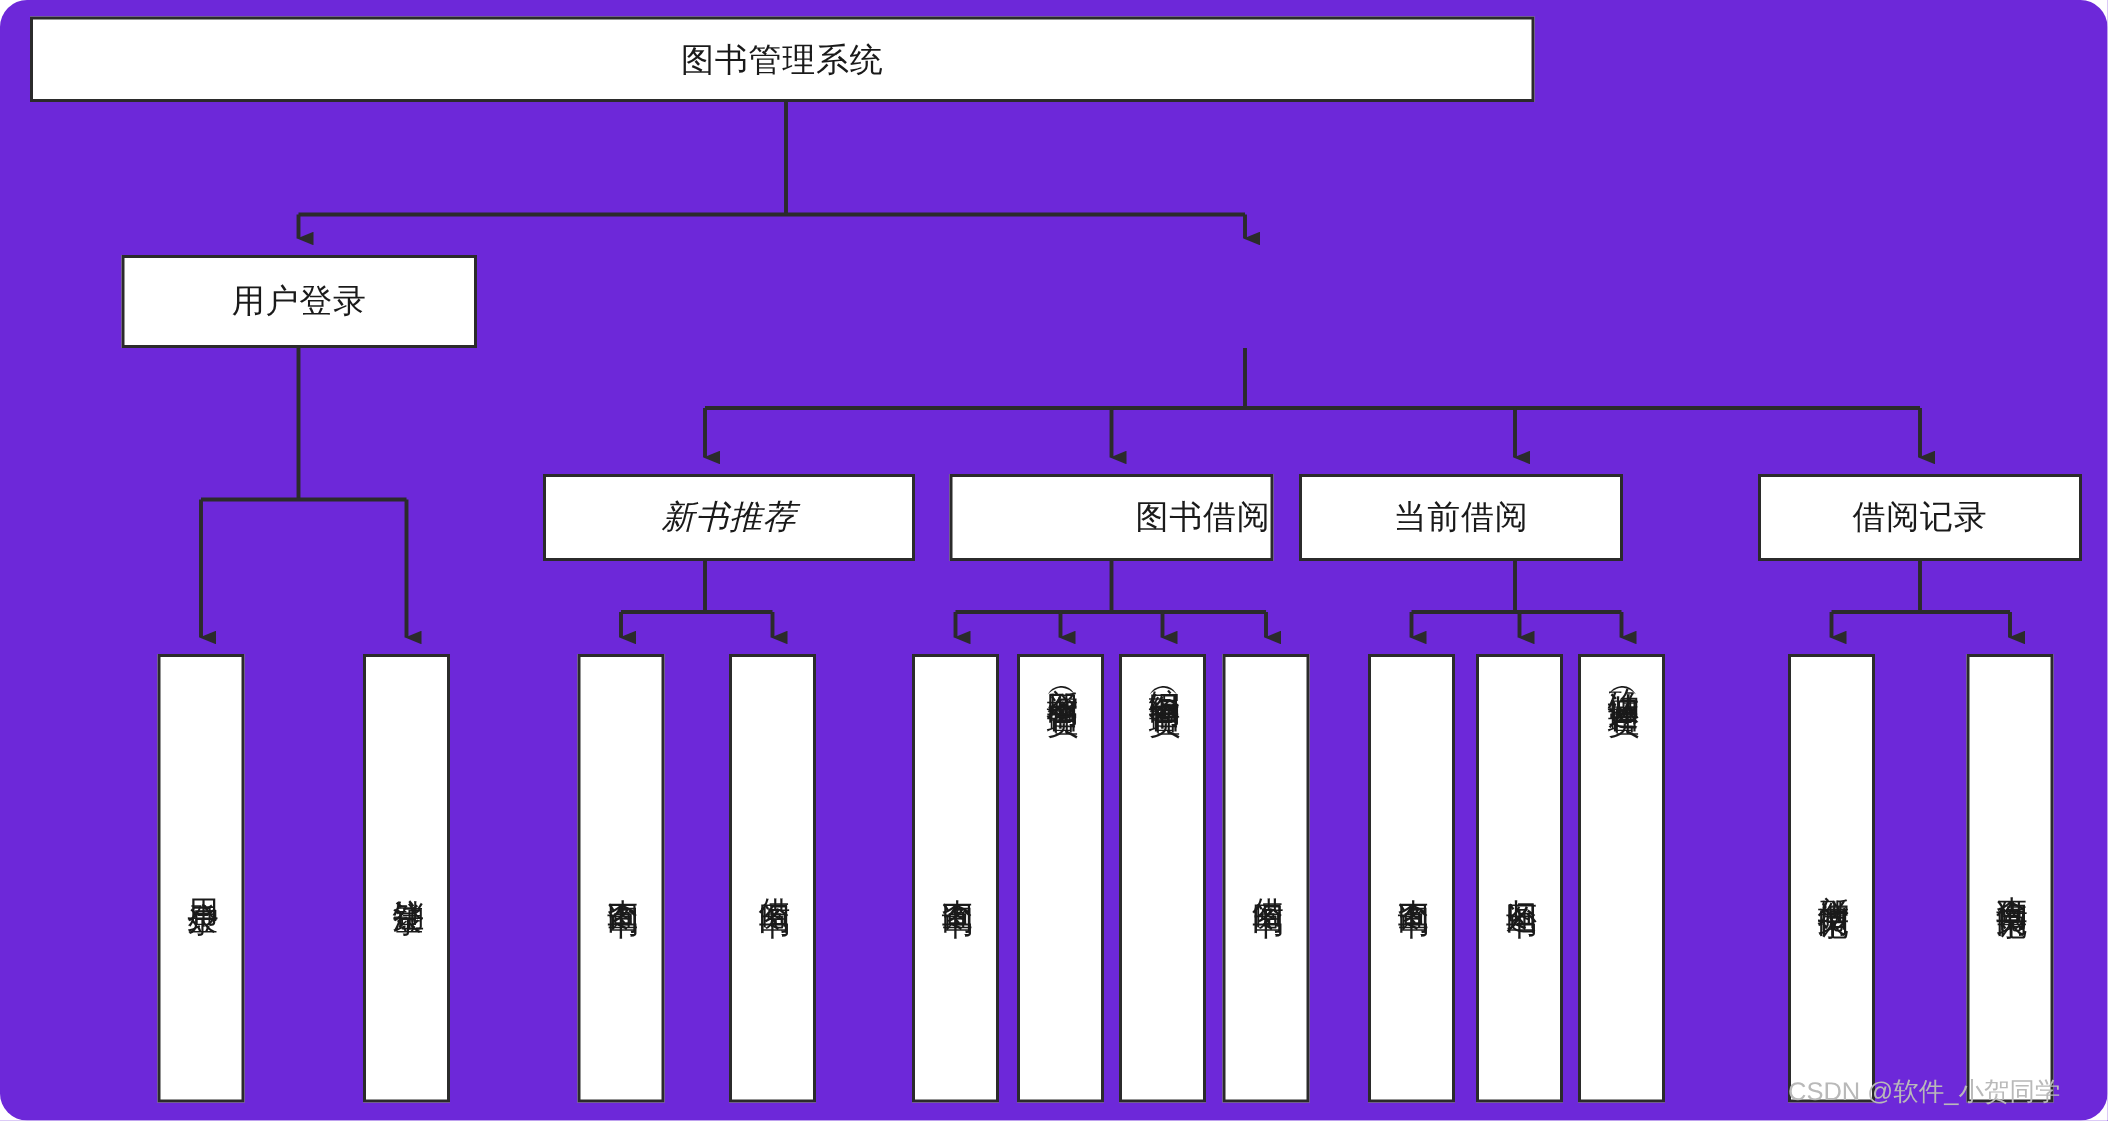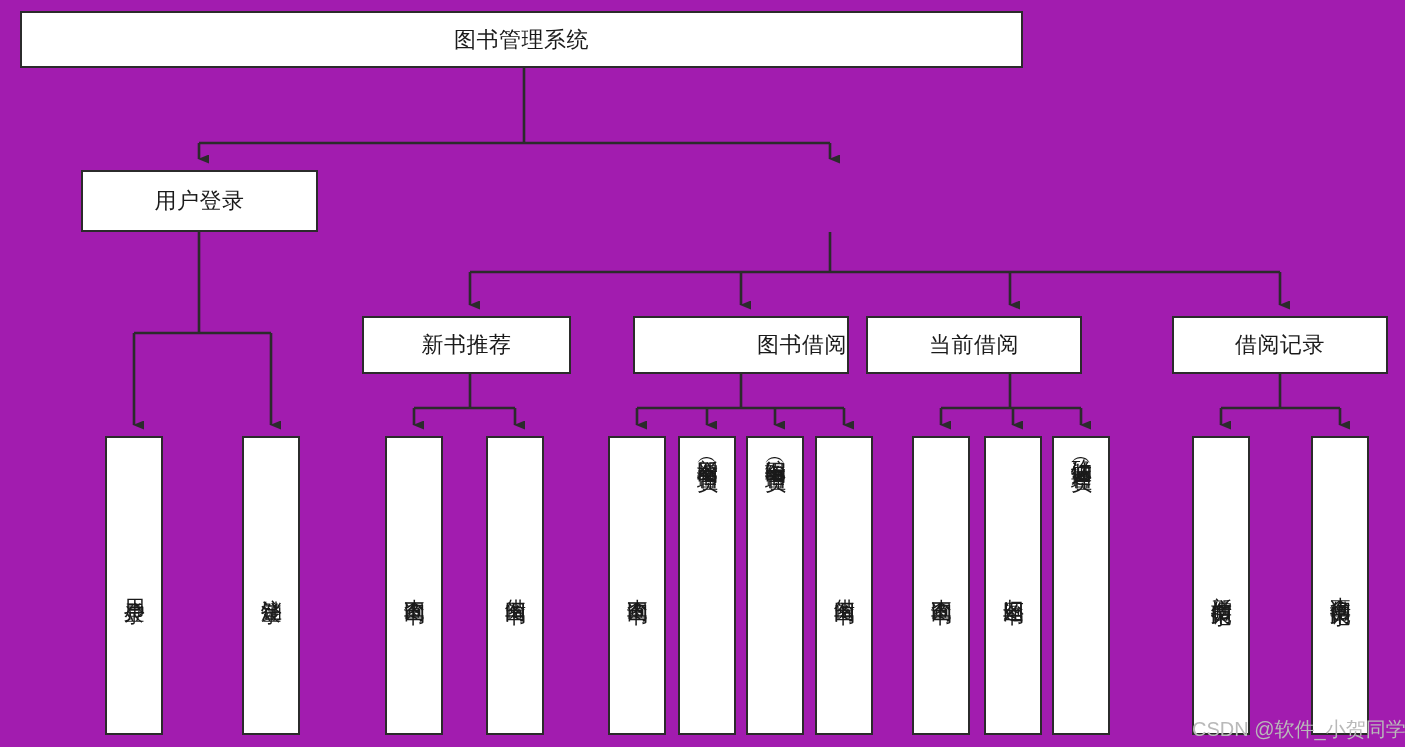--- a/index.html
+++ b/index.html
@@ -7,22 +7,23 @@
     padding: 0;
     background: #ffffff;
   }
   body {
     font-family: "Liberation Sans", "DejaVu Sans", sans-serif;
   }
   #diagram-root {
     position: relative;
     width: 1405px;
     height: 747px;
-    background: #a21caf;
+    background: #6d28d9;
     overflow: hidden;
+    border-radius: 18px;
   }
   svg.connectors {
     position: absolute;
     left: 0;
     top: 0;
     width: 1405px;
     height: 747px;
     pointer-events: none;
   }
   .node {
@@ -58,21 +59,21 @@
     line-height: 1.18;
     letter-spacing: 2px;
     white-space: nowrap;
   }
   .node-leaf.tall-text {
     align-items: flex-start;
     padding-top: 4px;
   }
   .watermark {
     position: absolute;
-    font-size: 20px;
+    font-size: 17px;
     color: #b9b9b9;
     white-space: nowrap;
     user-select: none;
   }
 </style>
 </head>
 <body>
 
 <div id="diagram-root">
 
@@ -127,21 +128,21 @@
   </svg>
 
   <div class="node node-root" style="left:20px;top:11px;width:1003px;height:57px;">
     <span class="label">图书管理系统</span>
   </div>
 
   <div class="node node-l2" style="left:81px;top:170px;width:237px;height:62px;">
     <span class="label">用户登录</span>
   </div>
 
-  <div class="node node-l3" style="left:362px;top:316px;width:209px;height:58px;">
+  <div class="node node-l3" style="left:362px;top:316px;width:248px;height:58px;font-style:italic;">
     <span class="label">新书推荐</span>
   </div>
   <div class="node node-l3" style="left:633px;top:316px;width:216px;height:58px;justify-content:flex-end;">
     <span class="label">图书借阅</span>
   </div>
   <div class="node node-l3" style="left:866px;top:316px;width:216px;height:58px;">
     <span class="label">当前借阅</span>
   </div>
   <div class="node node-l3" style="left:1172px;top:316px;width:216px;height:58px;">
     <span class="label">借阅记录</span>

